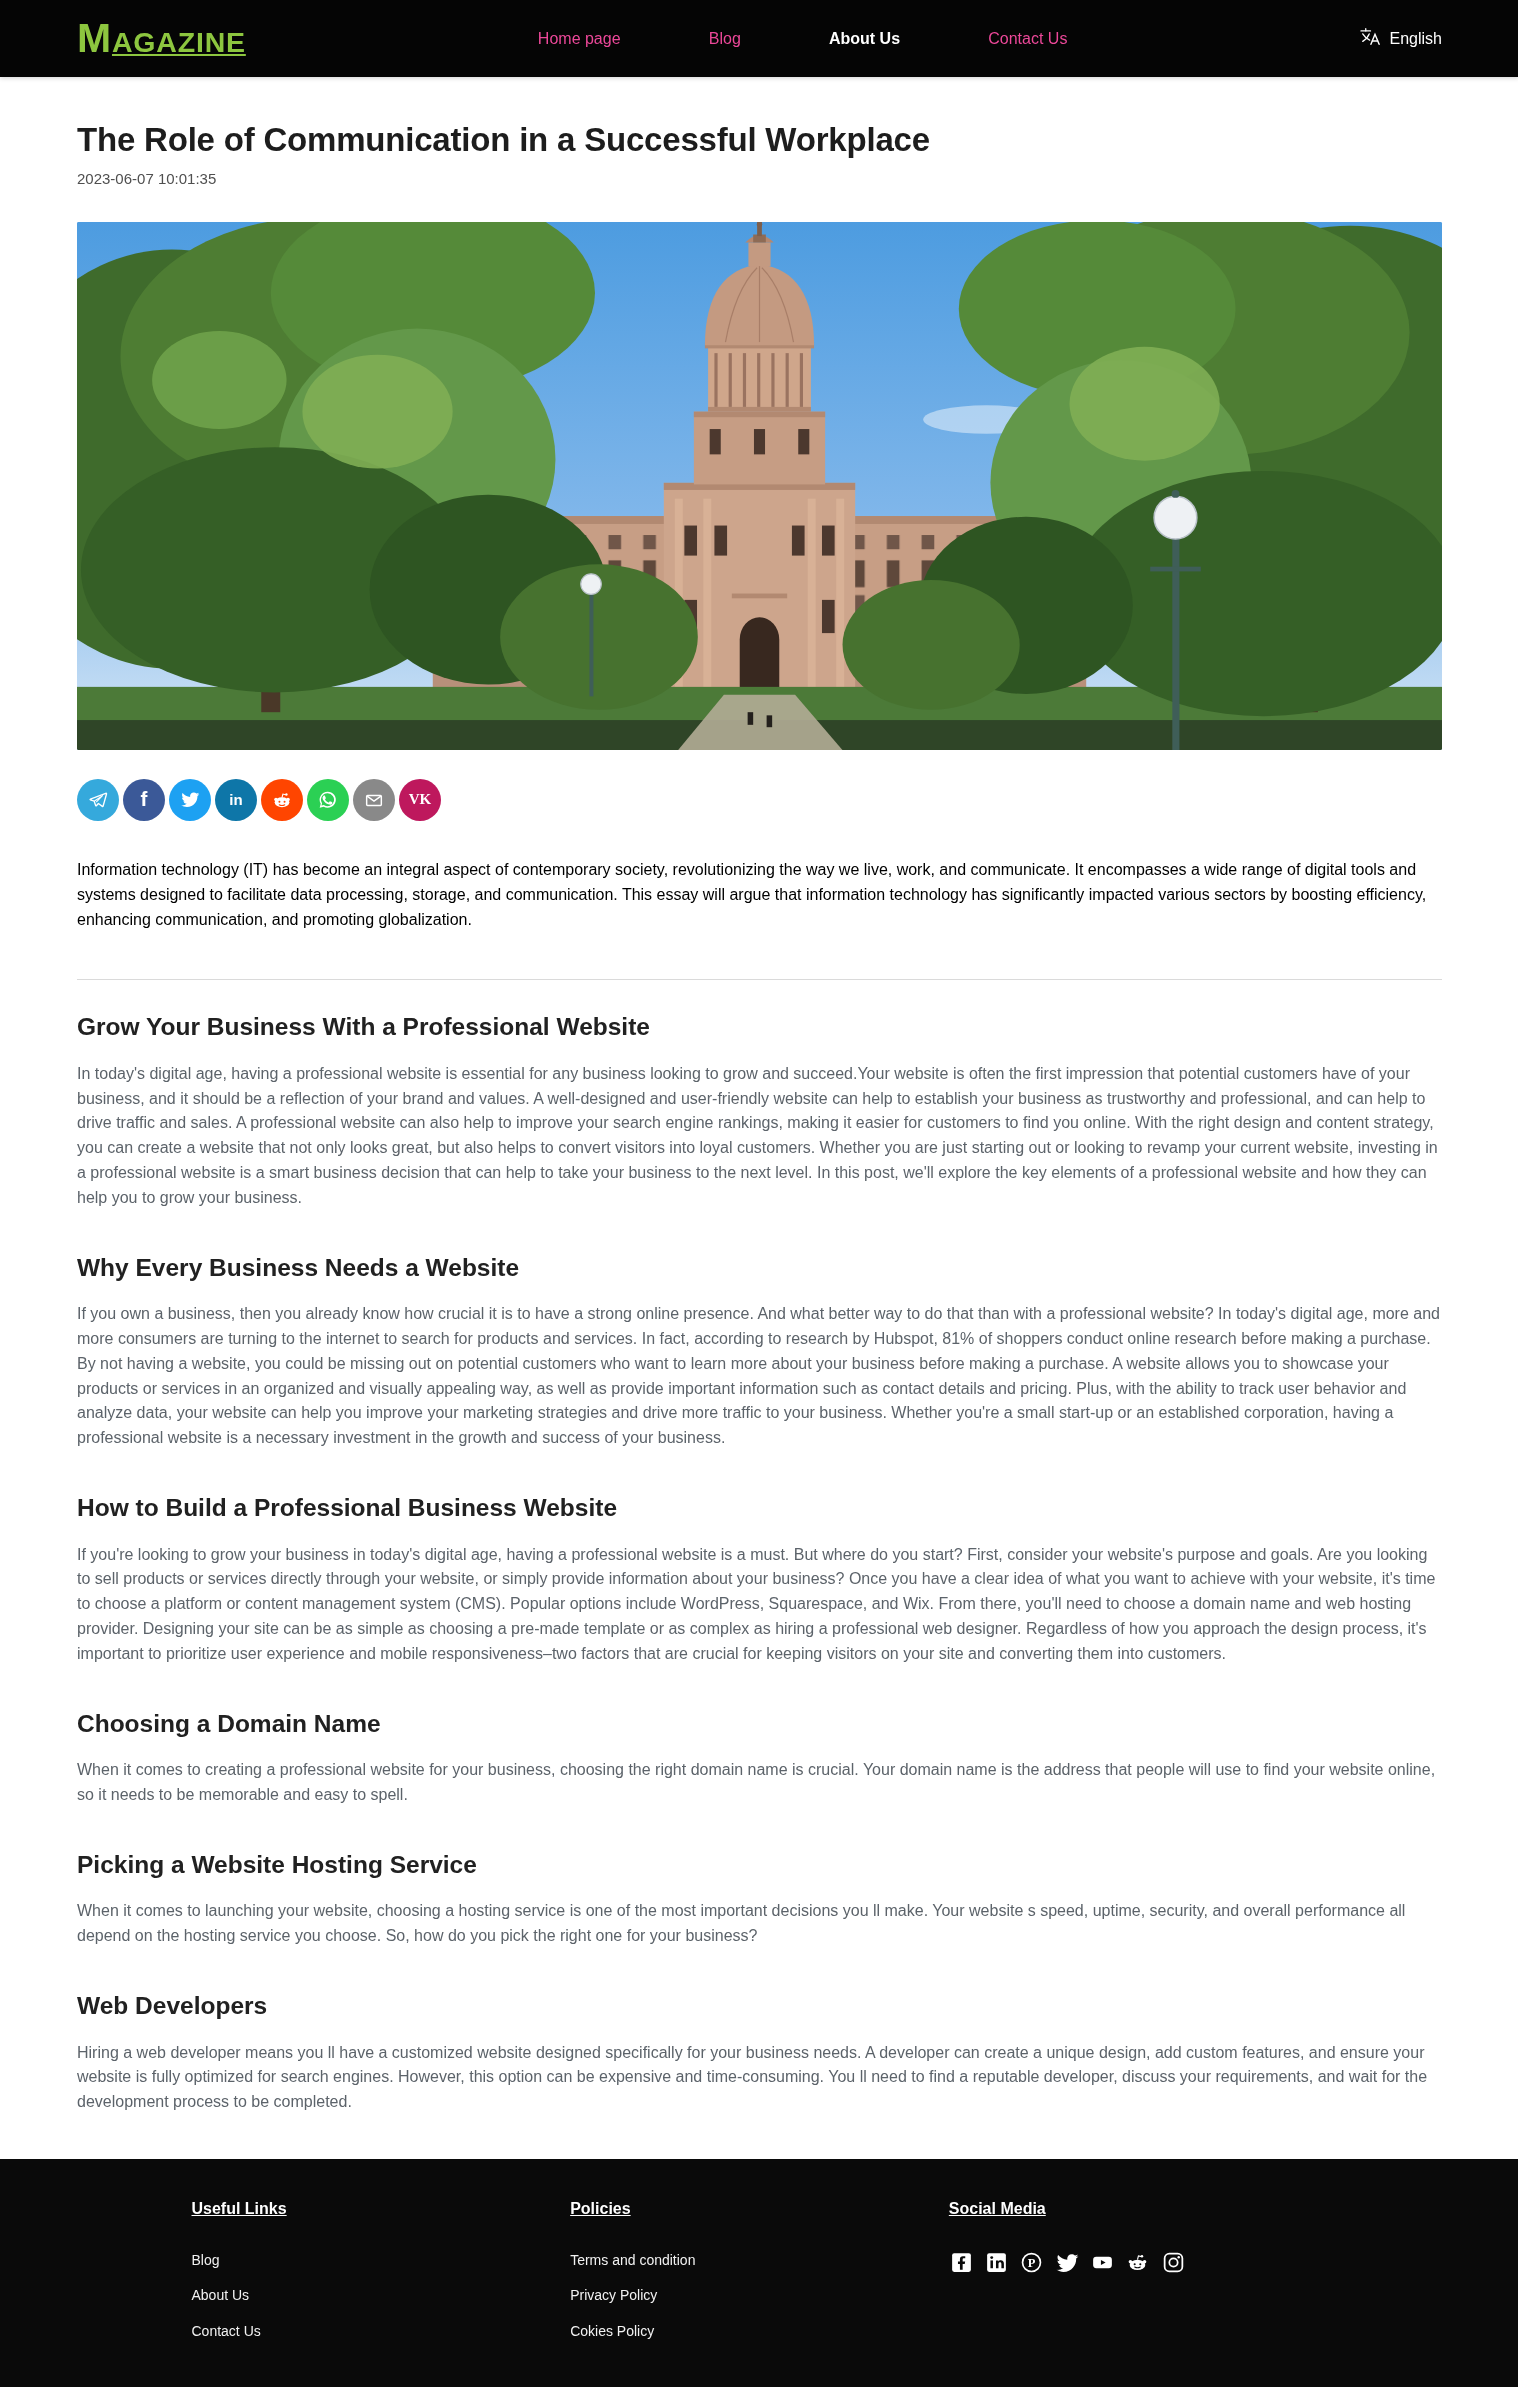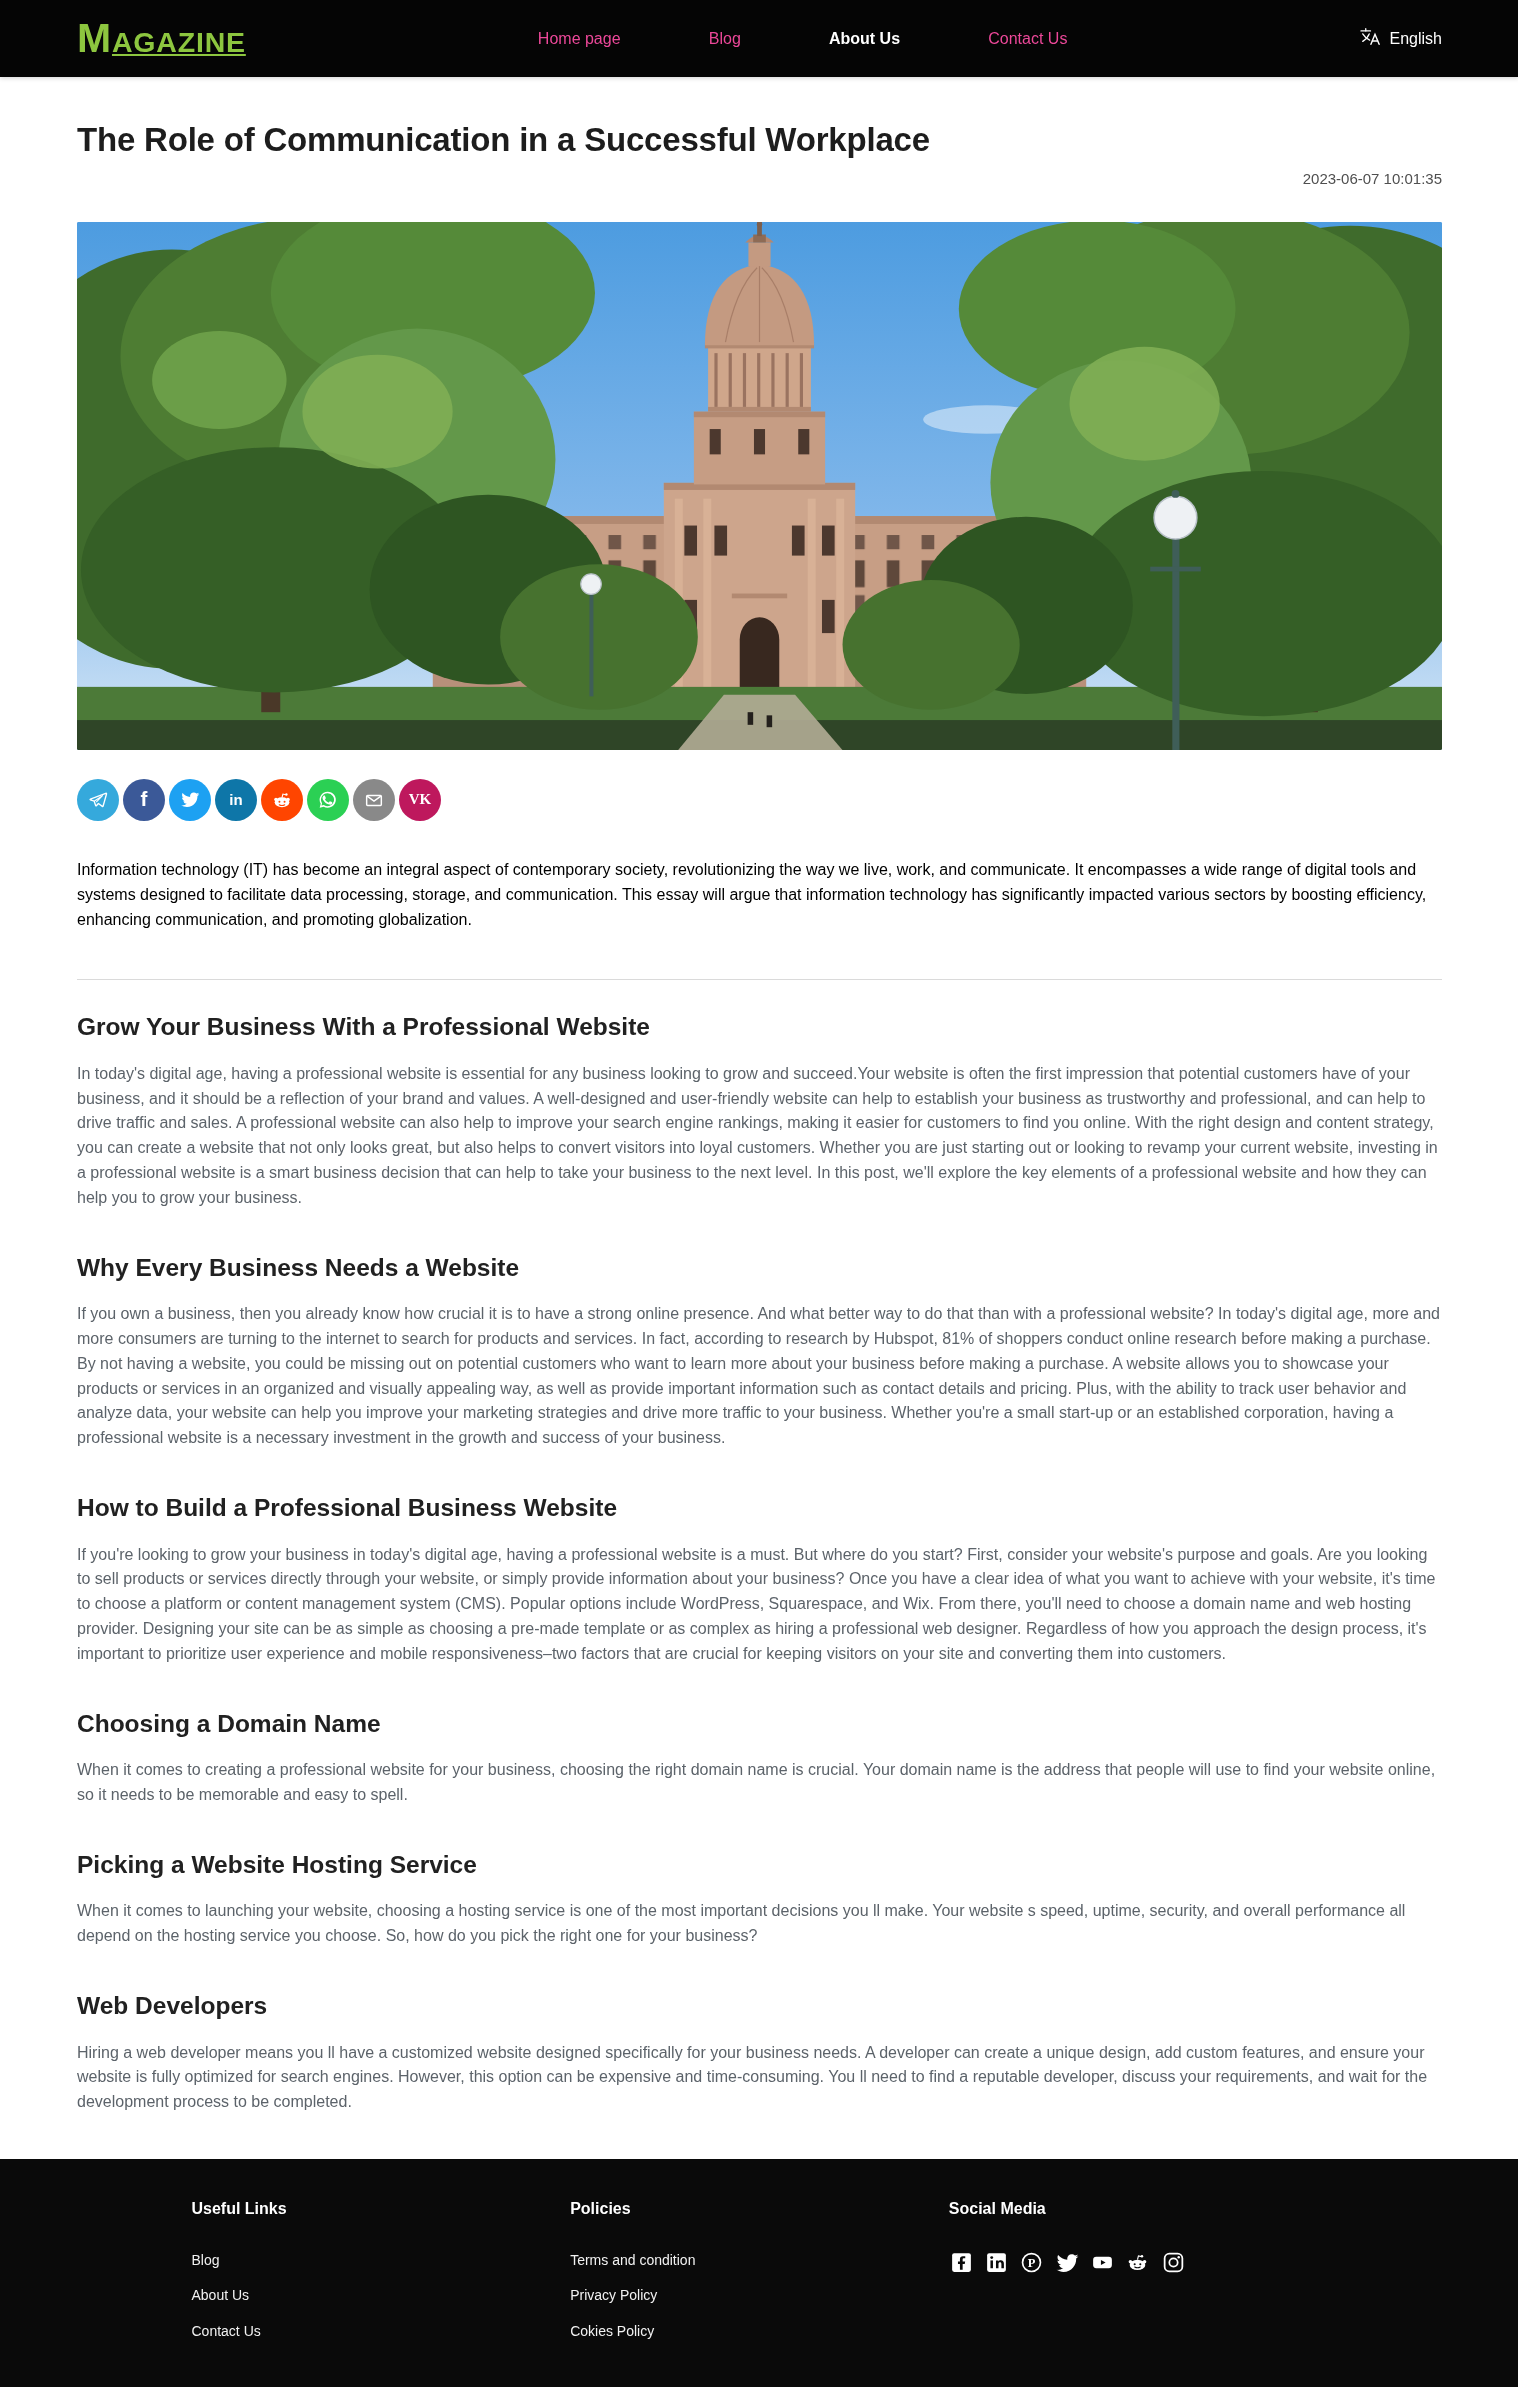--- a/index.html
+++ b/index.html
@@ -14,21 +14,21 @@
   .logo .logo-m{font-size:41px;}
   .logo .logo-rest{font-size:28.5px;text-decoration:underline;}
   .main-nav{flex:1;display:flex;justify-content:center;gap:85px;}
   .main-nav a{color:#ec4899;font-size:16px;padding:4.7px 1.6px;}
   .main-nav a.active{color:#ffffff;font-weight:700;}
   .lang{display:flex;align-items:center;gap:7.1px;color:#fff;font-size:16px;}
 
   
   .container{width:1365px;margin:0 auto;}
   h1.article-title{font-size:33px;font-weight:600;color:#1d1d1d;margin:44px 0 11px;letter-spacing:-0.2px;}
-  .article-date{font-size:15px;color:#4f4f4f;margin:0 0 35px;text-align:right;}
+  .article-date{font-size:15px;color:#4f4f4f;margin:0 0 35px;}
   .hero{width:1365px;height:528px;overflow:hidden;border-radius:1.6px;background:#7fb6ea;}
   .hero svg{display:block;width:100%;height:100%;}
 
   .share-row{display:flex;gap:4px;margin-top:28.5px;}
   .share{width:42px;height:42px;border-radius:50%;border:none;display:flex;align-items:center;justify-content:center;padding:0;cursor:pointer;}
   .share svg{display:block;}
   .share .sg{color:#fff;font-weight:700;font-size:20.6px;line-height:1;}
   .share .sg.small{font-size:15px;font-weight:800;}
 
   .intro{margin:36px 0 10px;font-size:16px;line-height:1.58;color:#000000;}
@@ -36,21 +36,21 @@
 
   .article-section h2{font-size:24.5px;font-weight:600;color:#212121;margin:43px 0 0;}
   .article-section:first-of-type h2{margin-top:33px;}
   .article-section p{font-size:16px;line-height:1.55;margin:20.6px 0 0;color:#5c636a;}
   main{padding-bottom:44px;}
 
   
   .site-footer{background:#0a0a0a;color:#fff;padding:41px 0 30px;}
   .footer-inner{width:1136px;margin:0 auto;}
   .footer-cols{display:grid;grid-template-columns:1fr 1fr 1fr;}
-  .fcol h4{font-size:16px;font-weight:600;margin:0 0 32px;}
+  .fcol h4{font-size:16px;font-weight:600;margin:0 0 32px;text-decoration:underline;}
   .fcol a.flink{display:block;font-size:14px;color:#f2f2f2;margin-bottom:16.6px;padding:1.6px 0;width:max-content;}
   .social-row{display:flex;gap:10.3px;align-items:center;margin-top:27px;}
   .social-row a{display:flex;}
 </style>
 </head>
 <body>
 
 <header class="site-header">
   <div class="header-inner">
     <a class="logo">

